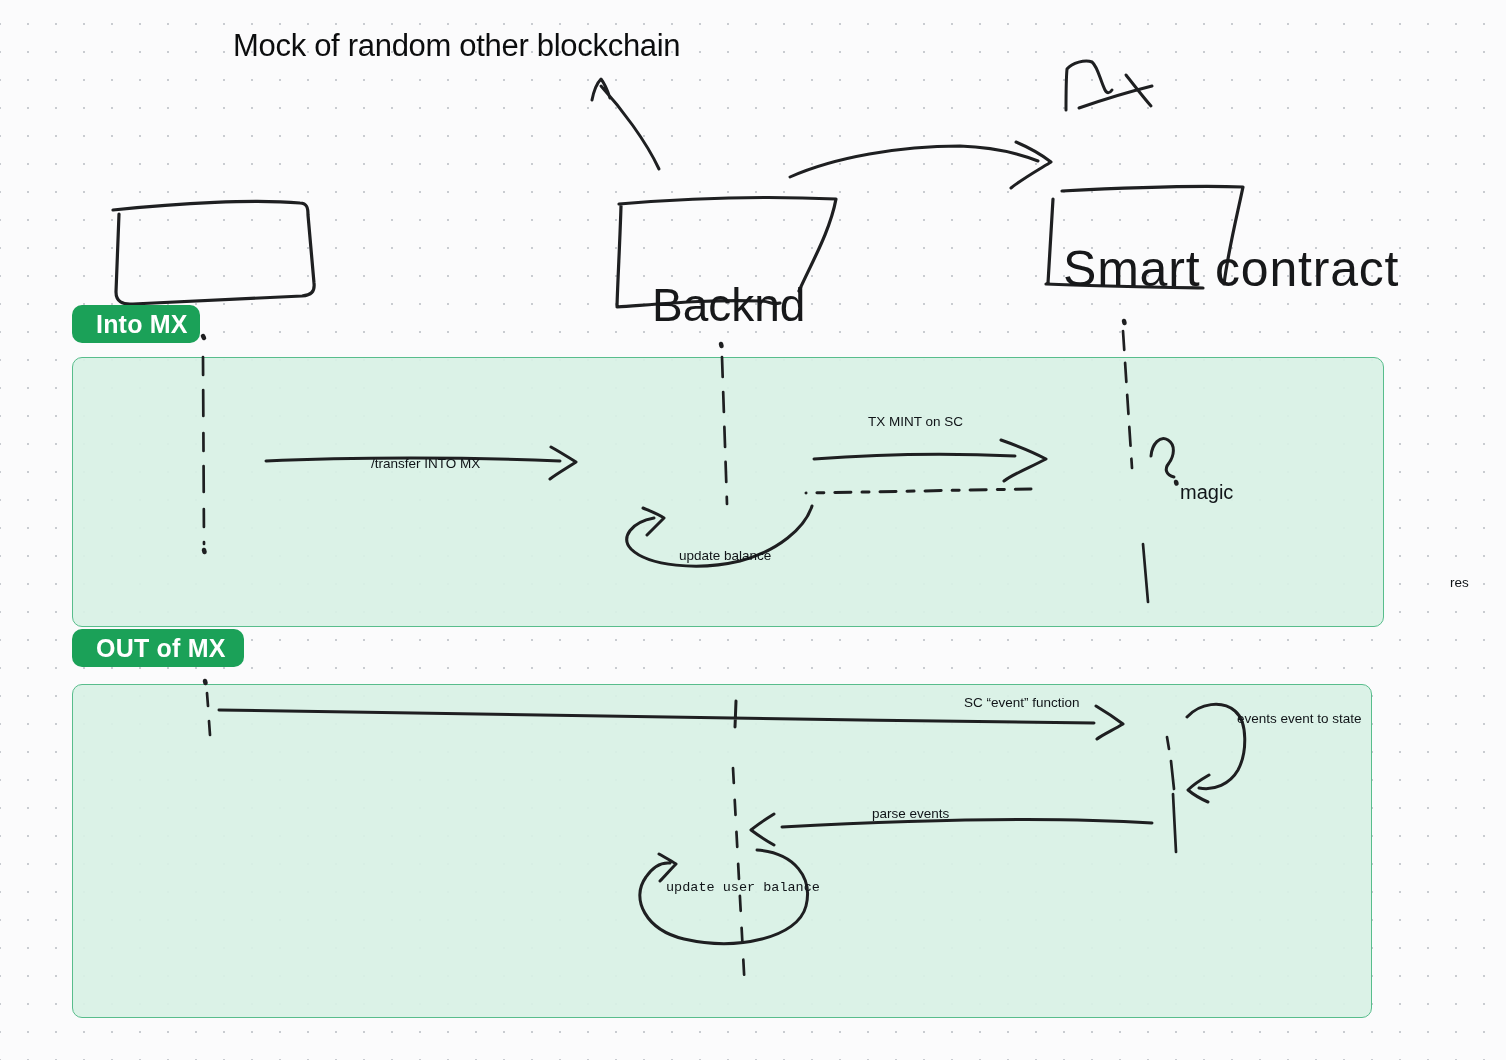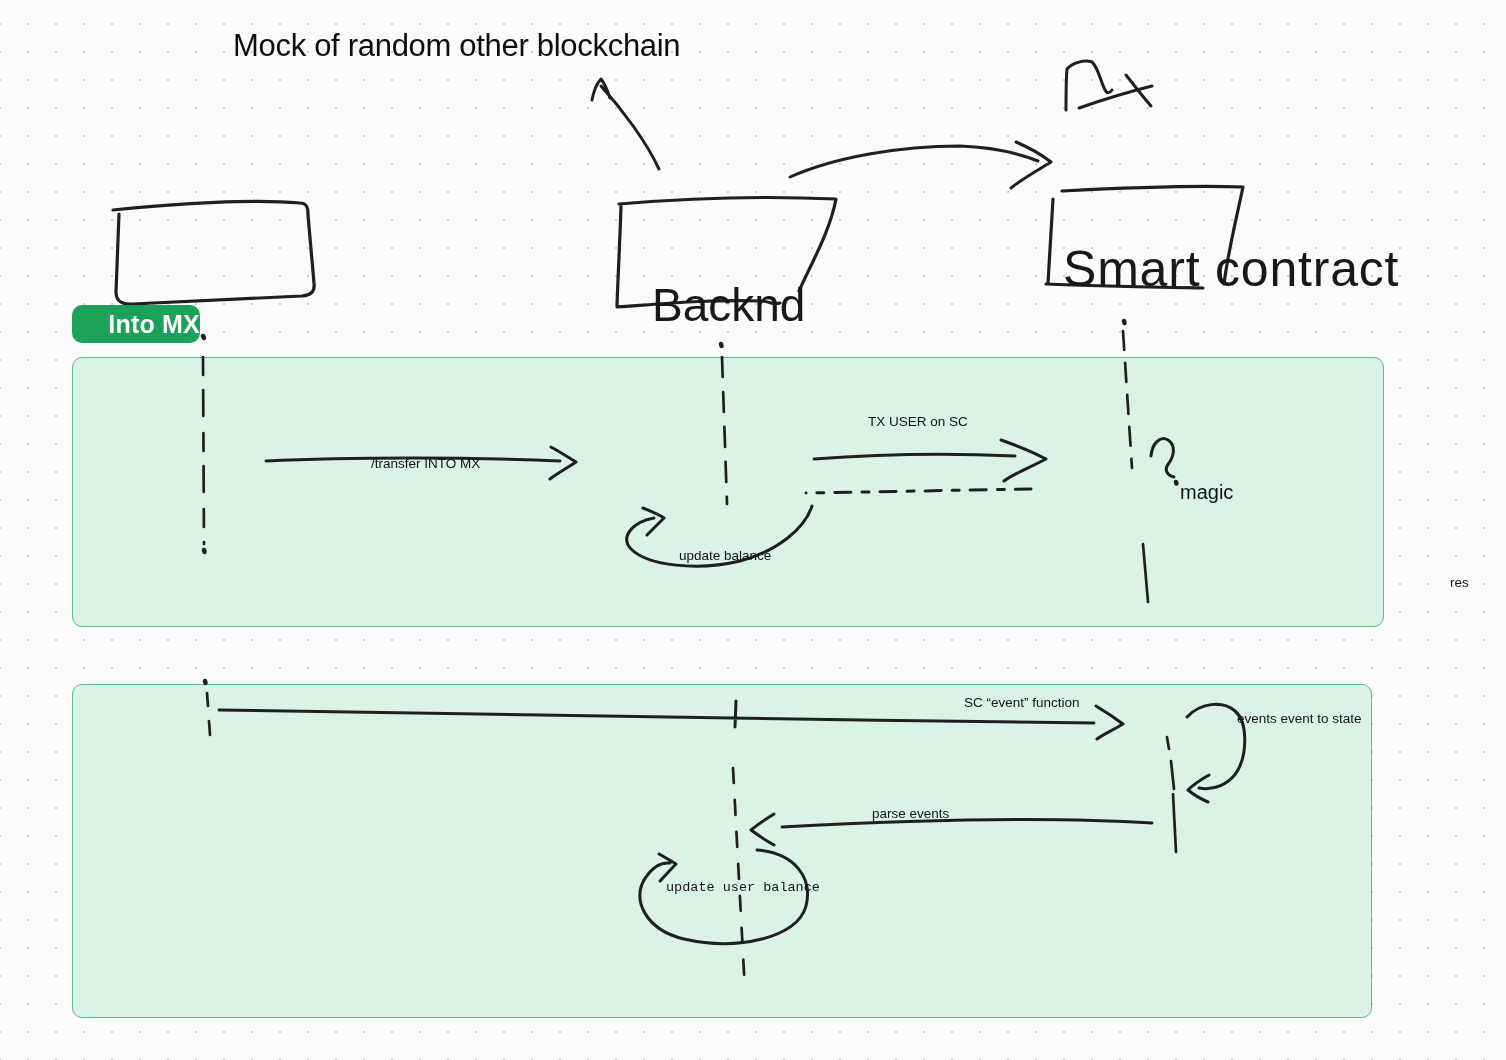--- a/index.html
+++ b/index.html
@@ -14,22 +14,22 @@
     position:absolute;left:233px;top:28px;font-size:31px;font-weight:400;
     letter-spacing:-0.3px;color:#0c0d0e;white-space:nowrap;
   }
   .actor-name{position:absolute;font-weight:500;color:#17181a;white-space:nowrap;line-height:1;}
   .section{
     position:absolute;background:rgba(216,241,229,0.92);
     border:1.5px solid #58bd8c;border-radius:10px;box-sizing:border-box;
   }
   .badge{
     position:absolute;background:#1ba158;color:#ffffff;border-radius:10px;
-    display:flex;align-items:center;justify-content:flex-end;
-    font-size:25px;font-weight:600;letter-spacing:0.2px;box-sizing:border-box;
+    display:flex;align-items:center;justify-content:flex-start;
+    font-size:25px;font-weight:600;letter-spacing:0.2px;box-sizing:border-box;padding-left:24px;
   }
   .lbl{position:absolute;font-size:13.5px;font-weight:500;color:#101418;white-space:nowrap;line-height:1.2;}
   .lbl-big{position:absolute;font-size:20px;font-weight:500;color:#101418;white-space:nowrap;line-height:1.2;margin-top:36px;}
   .sketch{position:absolute;left:0;top:0;}
   .sketch path{fill:none;stroke:#1e1f21;stroke-linecap:round;stroke-linejoin:round;}
   .w-box{stroke-width:3.2px;}
   .w-arrow{stroke-width:3px;}
   .w-line{stroke-width:2.7px;}
   .w-dot{stroke-width:4.5px;}
 </style>
@@ -81,28 +81,31 @@
 
     <path class="w-arrow" d="M219,710 C420,715 780,719 1094,723 M1096,706 C1106,712 1115,718 1123,724 C1113,730 1102,735 1097,739 M736,701 L735,727"></path>
     <path class="w-arrow" d="M1187,717 C1200,703 1222,700 1235,711 C1248,722 1247,753 1238,770 C1230,784 1214,791 1199,788 M1209,775 C1202,779 1194,784 1188,790 C1194,795 1201,799 1208,802"></path>
     <path class="w-arrow" d="M1152,823 C1060,817 930,819 782,827 M774,814 C766,819 758,824 751,830 C759,836 767,841 774,845"></path>
     <path class="w-arrow" d="M757,850 C795,853 813,878 806,906 C798,938 737,951 684,939 C646,930 630,899 646,877 C652,868 660,862 670,863 M659,854 C664,857 670,860 676,864 C670,870 665,876 660,881"></path>
   </svg>
 
   <div class="badge" style="left:72px;top:305px;width:128px;height:38px;">
     <span>Into MX</span>
   </div>
+  <div class="badge" style="left:72px;top:629px;width:172px;height:38px;">
+    <span>OUT of MX</span>
+  </div>
 
   <div class="title">Mock of random other blockchain</div>
 
   <div class="actor-name" style="left:652px;top:238px;font-size:46px;margin-top:44px;">Backnd</div>
   <div class="actor-name" style="left:1063px;top:216px;font-size:50px;letter-spacing:0.8px;margin-top:28px;">Smart contract</div>
 
   <div class="lbl" style="left:371px;top:428px;margin-top:28px;">/transfer INTO MX</div>
-  <div class="lbl" style="left:868px;top:414px;">TX USER on SC</div>
+  <div class="lbl" style="left:868px;top:414px;">TX MINT on SC</div>
   <div class="lbl" style="left:679px;top:548px;">update balance</div>
   <div class="lbl-big" style="left:1180px;top:444px;">magic</div>
 
   <div class="lbl" style="left:964px;top:695px;">SC “event” function</div>
   <div class="lbl" style="left:1237px;top:711px;">events event to state</div>
   <div class="lbl" style="left:872px;top:806px;">parse events</div>
   <div class="lbl" style="left:666px;top:880px;font-family:Liberation Mono, monospace;">update user balance</div>
 
   <div class="lbl" style="left:1450px;top:575px;">res</div>
 </div>

